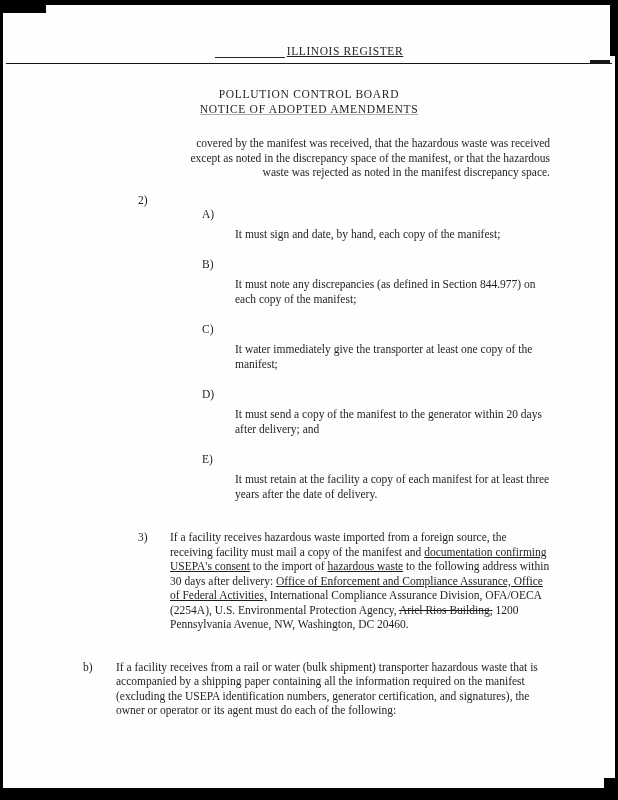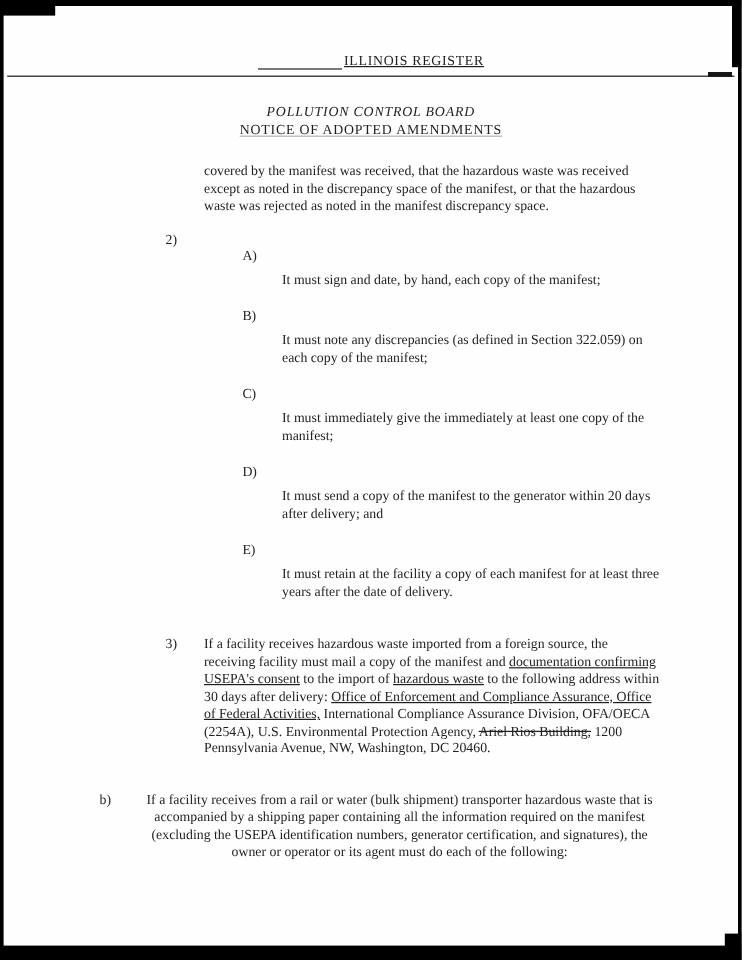--- a/index.html
+++ b/index.html
@@ -55,56 +55,56 @@
     right: 2px;
     top: -4px;
     width: 20px;
     height: 4px;
     background: #161616;
   }
   .board-title {
     text-align: center;
     margin-top: 23px;
     letter-spacing: 0.7px;
-    font-style: italic;
   }
   .notice-title {
     text-align: center;
     letter-spacing: 0.7px;
     text-decoration: underline;
     text-decoration-color: rgba(30,30,30,0.35);
   }
 
   .content {
     margin: 20px 68px 0 83px;
   }
   .content p { margin: 0; }
   .intro {
     margin-left: 87px !important;
     margin-bottom: 13px !important;
+    text-align: right;
   }
   .num-item {
     display: flex;
     margin-left: 55px;
     margin-bottom: 13px;
   }
   .num-item > .label { width: 32px; flex: none; }
   .num-item .item-body { flex: 1; }
   .sub-list { margin-top: 14px; }
   .sub-item {
     display: flex;
     margin-left: 32px;
     margin-bottom: 16px;
   }
   .sub-item > .label { width: 33px; flex: none; }
   .sub-item .item-body { flex: 1; margin-top: 20px; }
   .item-3 { margin-bottom: 28px; }
   .b-item { display: flex; }
   .b-item > .label { width: 33px; flex: none; }
-  .b-item .item-body { flex: 1; text-align: center; }
+  .b-item .item-body { flex: 1; }
 
   .seg-normal { }
   .seg-underline { text-decoration: underline; }
   .seg-strike { text-decoration: line-through; margin-top: 15px; }
 </style>
 </head>
 <body>
 
 <div class="page">
   <div class="edge edge-left"></div>
@@ -135,25 +135,25 @@
     <div class="num-item">
       <span class="label">2)</span>
       <div class="item-body">
         <div class="sub-list">
           <div class="sub-item">
             <span class="label">A)</span>
             <div class="item-body">It must sign and date, by hand, each copy of the manifest;</div>
           </div>
           <div class="sub-item">
             <span class="label">B)</span>
-            <div class="item-body">It must note any discrepancies (as defined in Section 322.059) on each copy of the manifest;</div>
+            <div class="item-body">It must note any discrepancies (as defined in Section 844.977) on each copy of the manifest;</div>
           </div>
           <div class="sub-item">
             <span class="label">C)</span>
-            <div class="item-body">It must immediately give the immediately at least one copy of the manifest;</div>
+            <div class="item-body">It water immediately give the transporter at least one copy of the manifest;</div>
           </div>
           <div class="sub-item">
             <span class="label">D)</span>
             <div class="item-body">It must send a copy of the manifest to the generator within 20 days after delivery; and</div>
           </div>
           <div class="sub-item">
             <span class="label">E)</span>
             <div class="item-body">It must retain at the facility a copy of each manifest for at least three years after the date of delivery.</div>
           </div>
         </div>

